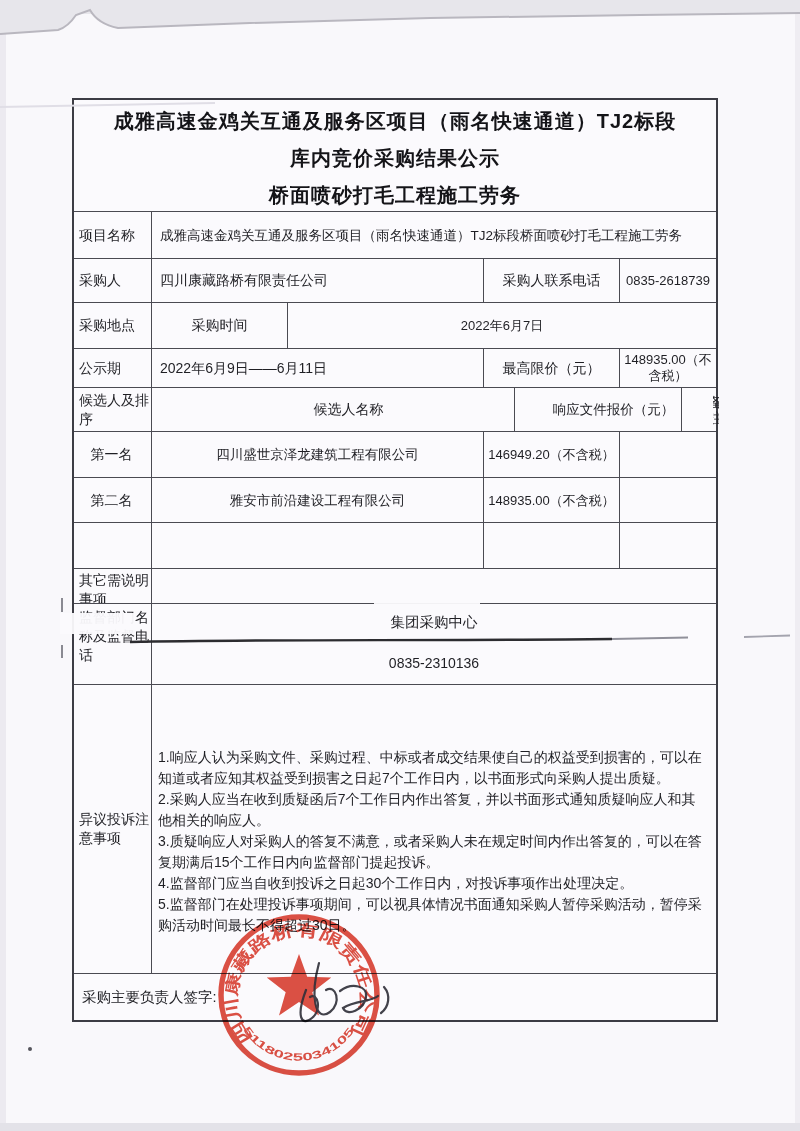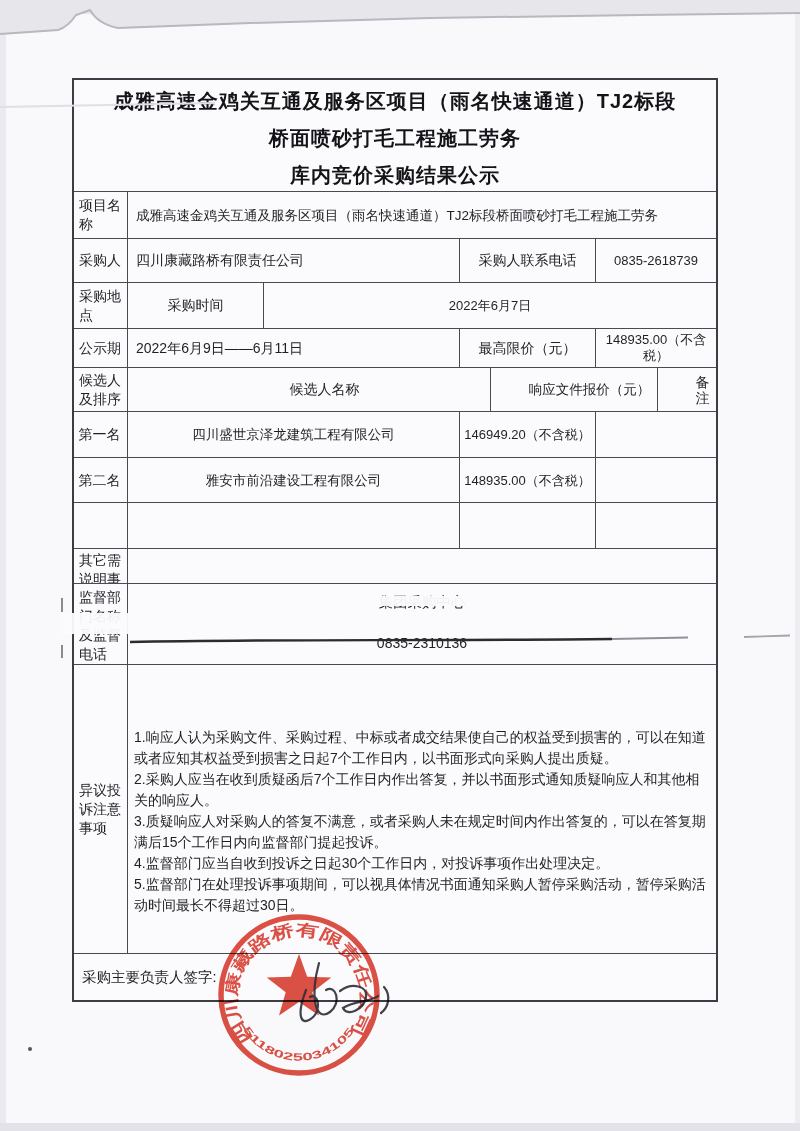--- a/index.html
+++ b/index.html
@@ -9,30 +9,30 @@
     font-family:"Liberation Sans","DejaVu Sans",sans-serif;
     color:#1f1f24;
   }
   
   .edge-top{position:absolute;left:0;top:0;width:800px;height:14px;background:#e7e6eb;}
   .edge-left{position:absolute;left:0;top:0;width:6px;height:1131px;background:#eceaf0;}
   .edge-right{position:absolute;right:0;top:0;width:5px;height:1131px;background:#efedf2;}
   .edge-bottom{position:absolute;left:0;bottom:0;width:800px;height:8px;background:#e3e2e8;}
 
   .doc-table{
-    position:absolute;left:72px;top:78px;width:646px;height:924px;
+    position:absolute;left:72px;top:98px;width:646px;height:924px;
     box-sizing:border-box;border:2px solid #3c3c44;
     display:flex;flex-direction:column;background:#fbfafd;
   }
   .row{display:flex;box-sizing:border-box;border-bottom:1.4px solid #4a4a52;flex:none;}
   .row.last{border-bottom:none;text-align:right;}
   .cell{box-sizing:border-box;border-right:1.4px solid #4a4a52;overflow:hidden;
         display:flex;align-items:center;font-size:14px;line-height:19px;}
   .cell.lastcol{border-right:none;}
-  .c-label{width:54px;flex:none;padding:2px 2px 2px 5px;}
+  .c-label{width:78px;flex:none;padding:2px 2px 2px 5px;}
   .c-main{width:332px;flex:none;padding-left:8px;}
   .c-mid{width:136px;flex:none;justify-content:center;text-align:center;}
   .c-right{flex:1;justify-content:center;text-align:center;font-size:13px;line-height:16px;padding:0 3px;}
   .c-span{flex:1;padding-left:8px;}
   .center{justify-content:center;text-align:center;padding-left:0;}
   .topalign{align-items:flex-start;}
 
   .title-cell{flex:1;display:flex;flex-direction:column;justify-content:center;
               align-items:center;padding-top:6px;}
   .title-line{font-size:20px;font-weight:bold;letter-spacing:1px;line-height:37px;color:#141418;}
@@ -55,22 +55,22 @@
 <div class="edge-top"></div>
 <div class="edge-left"></div>
 <div class="edge-right"></div>
 <div class="edge-bottom"></div>
 
 <div class="doc-table">
 
   <div class="row" style="height:112px;">
     <div class="title-cell">
       <span class="title-line">成雅高速金鸡关互通及服务区项目（雨名快速通道）TJ2标段</span>
+      <span class="title-line">库内竞价采购结果公示</span>
       <span class="title-line">桥面喷砂打毛工程施工劳务</span>
-      <span class="title-line">库内竞价采购结果公示</span>
     </div>
   </div>
 
   <div class="row" style="height:47px;">
     <div class="cell c-label">项目名称</div>
     <div class="cell c-span lastcol" style="font-size:13.5px;">成雅高速金鸡关互通及服务区项目（雨名快速通道）TJ2标段桥面喷砂打毛工程施工劳务</div>
   </div>
 
   <div class="row" style="height:44px;">
     <div class="cell c-label">采购人</div>

